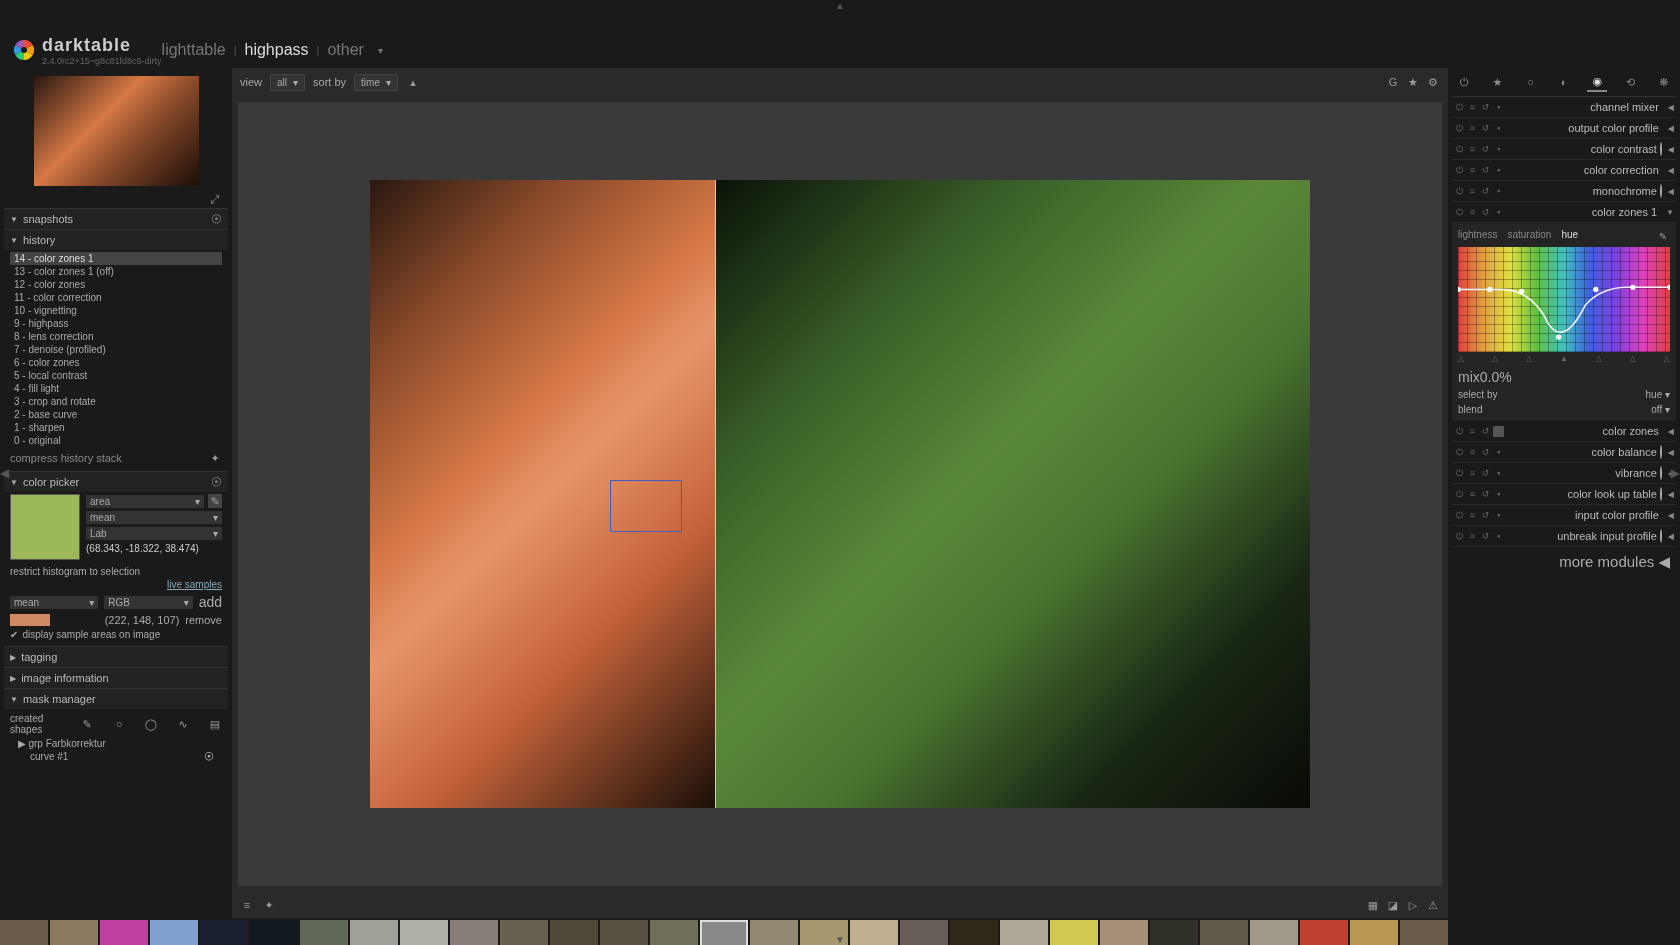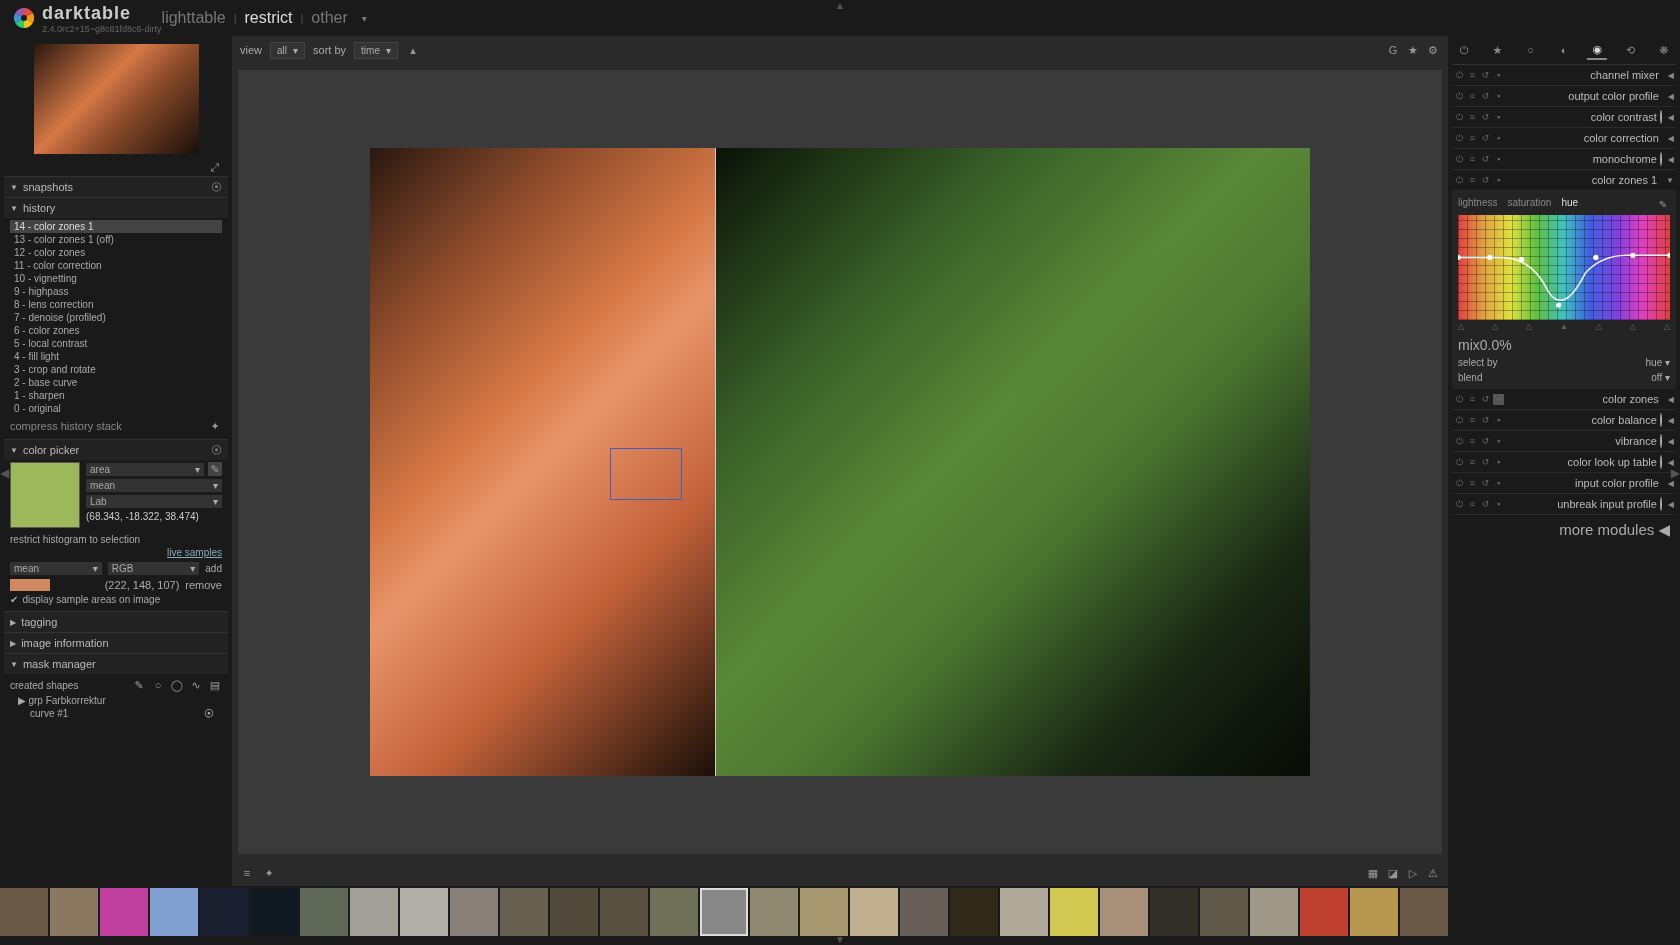--- a/index.html
+++ b/index.html
@@ -1,19 +1,19 @@
 <!DOCTYPE html>
 <html><head>
 <meta charset="utf-8">
 <style>
 * { margin: 0; padding: 0; box-sizing: border-box; font-family: sans-serif; }
 body { background: #1a1a1a; color: #aaa; font-size: 11px; width: 1680px; height: 945px; overflow: hidden; position: relative; }
 
 
-.header { display: flex; align-items: center; padding: 4px 12px; height: 36px; }
+.header { display: flex; align-items: center; padding: 4px 12px; height: 36px; margin-top: 32px; }
 .logo-section { display: flex; align-items: center; gap: 6px; }
 .logo-icon { width: 24px; height: 24px; }
 .logo-text { display: flex; flex-direction: column; }
 .app-name { font-size: 18px; font-weight: bold; color: #ccc; letter-spacing: 1px; }
 .app-version { font-size: 9px; color: #666; }
 .header-center { flex: 1; text-align: center; color: #999; }
 .header-right { display: flex; align-items: center; gap: 8px; }
 .view-tab { font-size: 16px; color: #777; cursor: pointer; }
 .view-tab.active { color: #ddd; }
 .view-sep { color: #555; }
@@ -56,26 +56,26 @@
 .picker-row { display: flex; gap: 6px; margin-bottom: 4px; }
 .swatch-big { width: 70px; height: 66px; background: #9db85a; border: 1px solid #555; }
 .picker-col { flex: 1; display: flex; flex-direction: column; gap: 3px; }
 .picker-ctrl { display: flex; align-items: center; gap: 4px; }
 .picker-ctrl .sel { flex: 1; background: #333; padding: 1px 4px; font-size: 10px; display: flex; justify-content: space-between; }
 .lab-val { font-size: 10px; color: #ccc; }
 .restrict-row { font-size: 10px; color: #aaa; padding: 2px 0; }
 .live-samples { text-align: right; color: #8ab; text-decoration: underline; font-size: 10px; cursor: pointer; }
 .picker-grid { display: flex; gap: 6px; align-items: center; margin-top: 4px; }
 .picker-grid .sel2 { flex: 1; background: #333; padding: 1px 4px; font-size: 10px; display: flex; justify-content: space-between; }
-.picker-grid .add { color: #aaa; font-size: 10px; }
+.picker-grid .add { color: #aaa; font-size: 14px; }
 .swatch-small { width: 40px; height: 12px; background: #d08862; }
 .cb-row { display: flex; align-items: center; gap: 4px; font-size: 10px; margin-top: 3px; }
 
 
-.mask-header-row { display: flex; align-items: center; gap: 5px; padding: 2px 0; }
+.mask-header-row { display: flex; align-items: center; gap: 18px; padding: 2px 0; }
 .mask-header-row .lbl { flex: 1; font-size: 10px; }
 .mask-item { font-size: 10px; padding: 1px 8px; color: #aaa; }
 
 
 .canvas { flex: 1; margin: 6px; position: relative; background: #3a3a3a; display: flex; align-items: center; justify-content: center; overflow: hidden; }
 .fern-image { width: 940px; height: 628px; position: relative; }
 .fern-left, .fern-right { position: absolute; top: 0; height: 100%; }
 .fern-left { left: 0; width: 345px; background: linear-gradient(135deg, #2a1810 0%, #8b4a2a 20%, #d67845 40%, #e8946a 50%, #c4623a 70%, #1a0f08 100%); }
 .fern-right { left: 345px; width: 595px; background: linear-gradient(135deg, #0a1208 0%, #3a6028 25%, #5a8838 45%, #4a7530 60%, #1a2815 80%, #080a06 100%); }
 .split-line { position: absolute; left: 345px; top: 0; width: 1px; height: 100%; background: #ccc; }
@@ -153,21 +153,21 @@
       </g>
     </svg>
     <div class="logo-text">
       <span class="app-name">darktable</span>
       <span class="app-version">2.4.0rc2+15~g8c81fd8c6-dirty</span>
     </div>
   </div>
   <div class="header-right">
     <span class="view-tab">lighttable</span>
     <span class="view-sep">|</span>
-    <span class="view-tab active">restrict</span>
+    <span class="view-tab active">highpass</span>
     <span class="view-sep">|</span>
     <span class="view-tab">other</span>
     <span class="chevron-down">▾</span>
   </div>
 </div>
 
 <div class="main">
 
   <div class="left-panel">
     <div class="thumb-preview">

